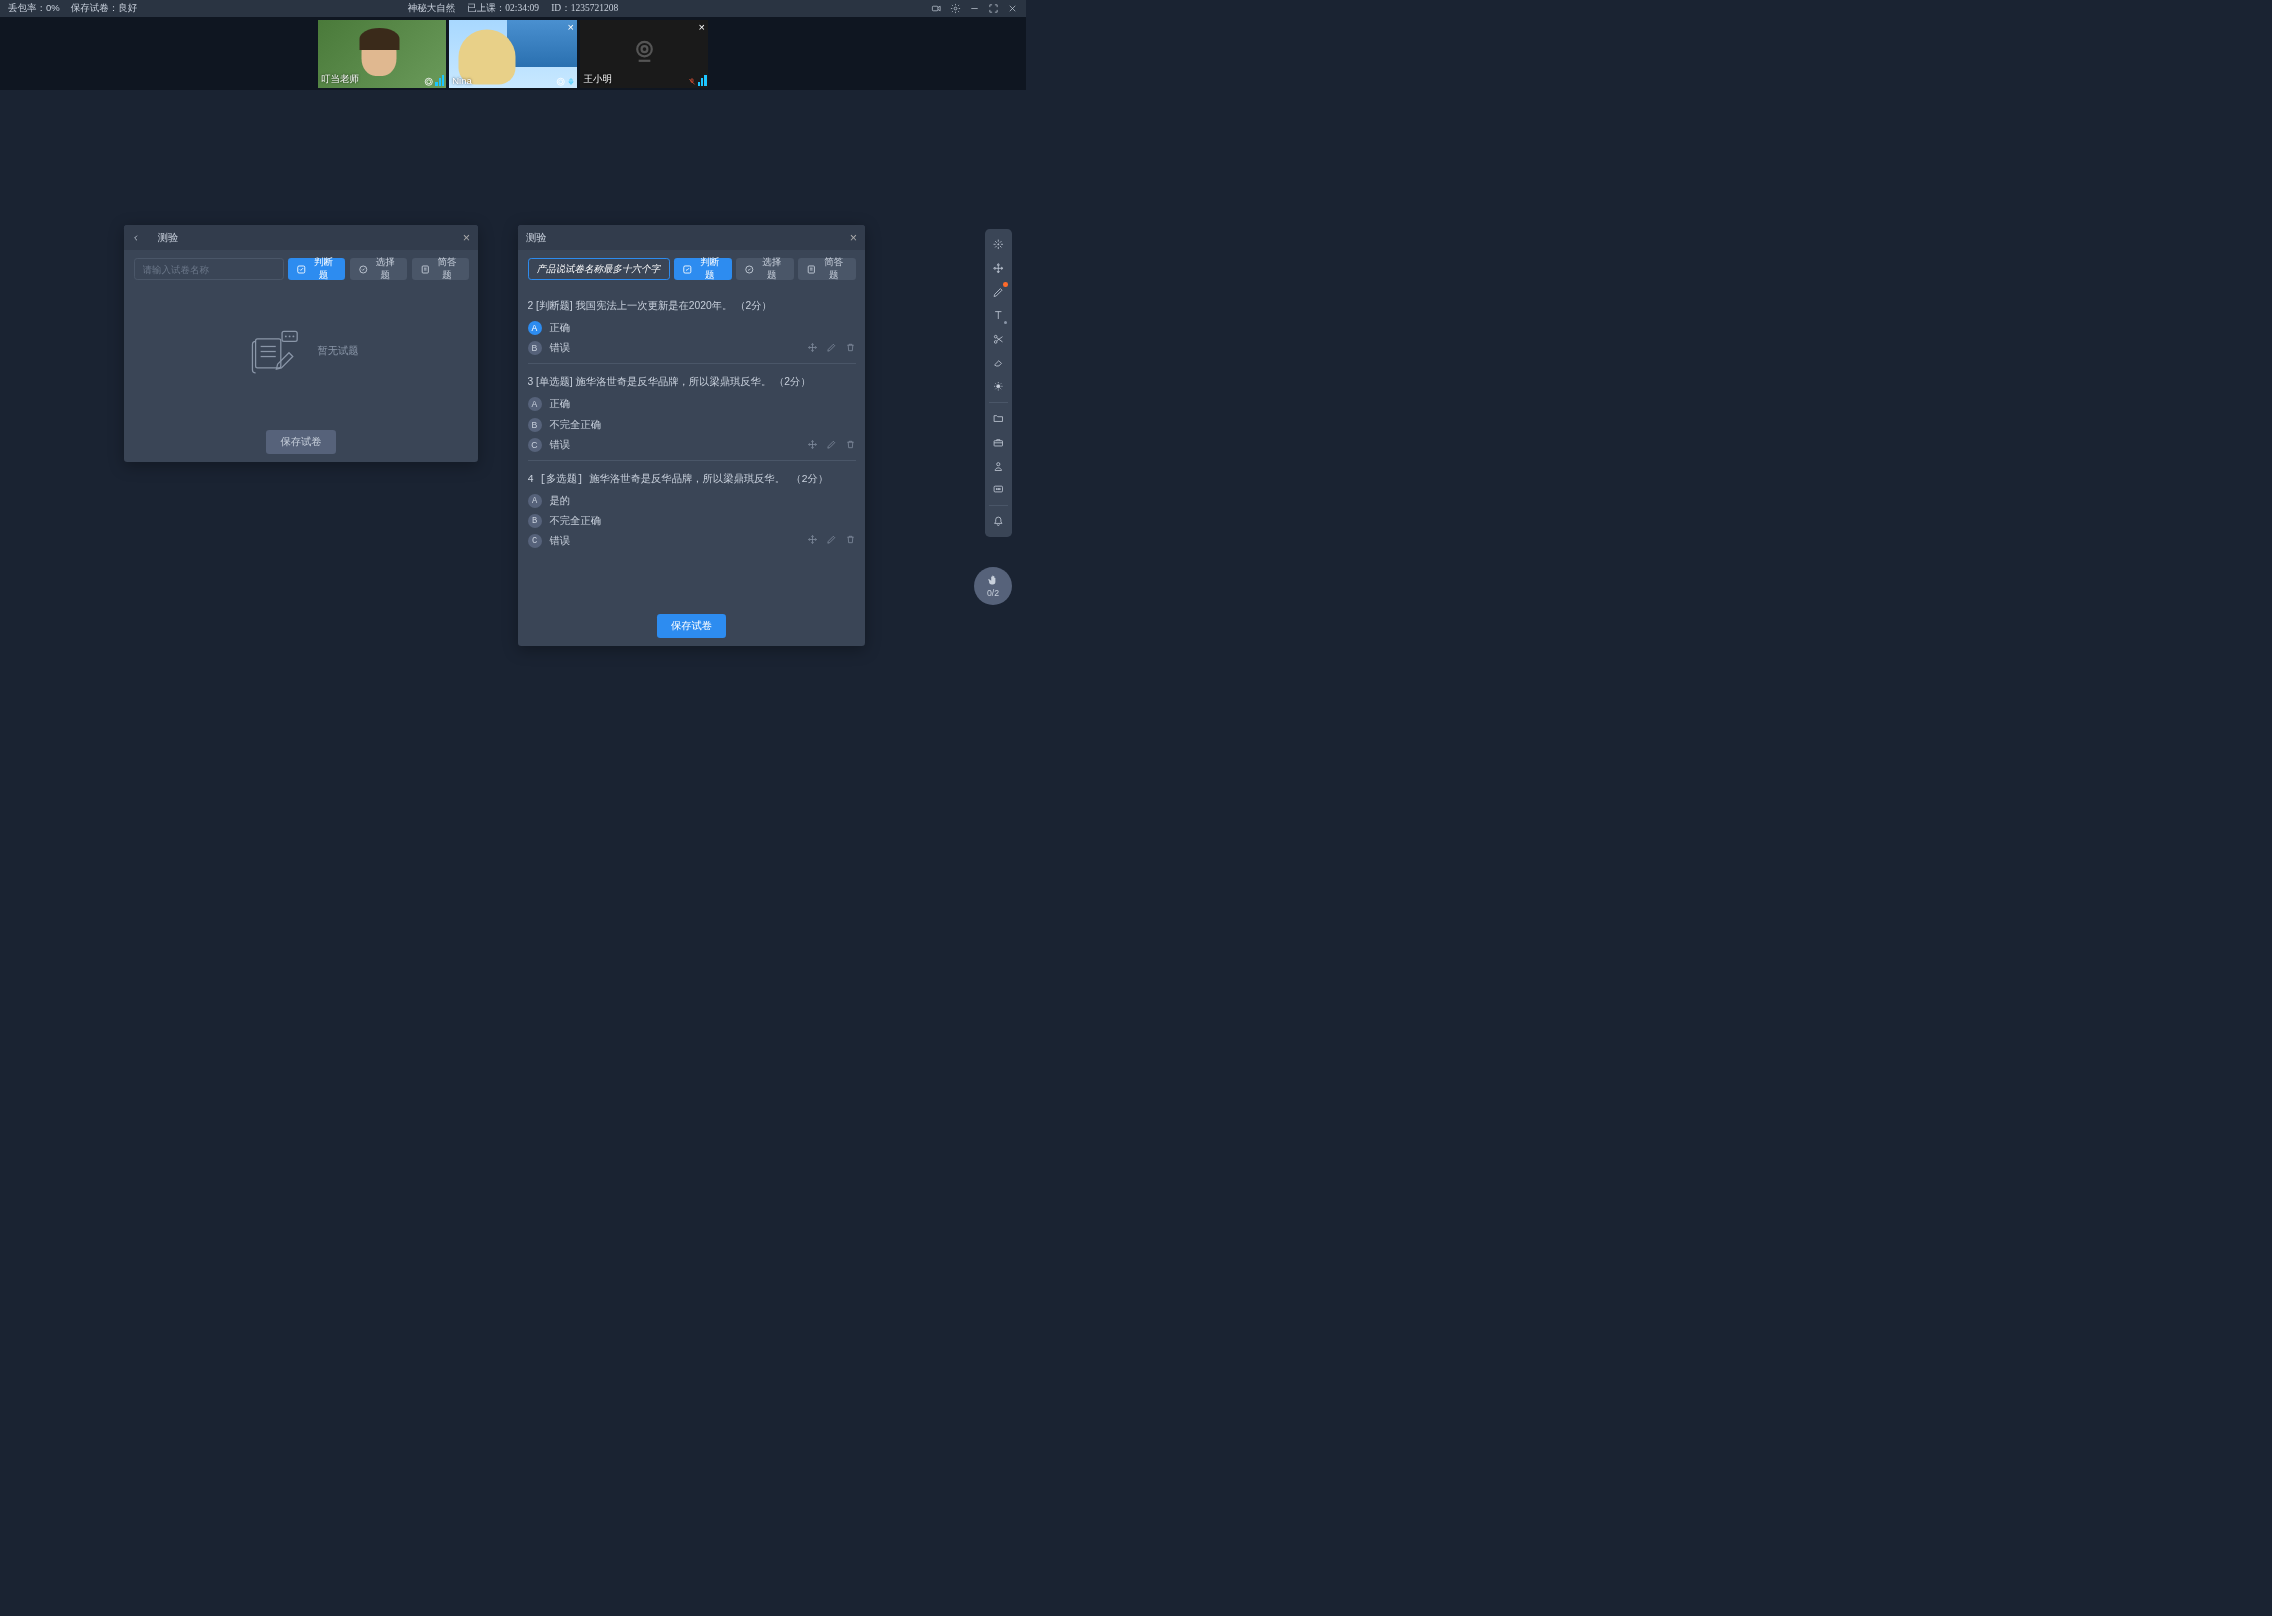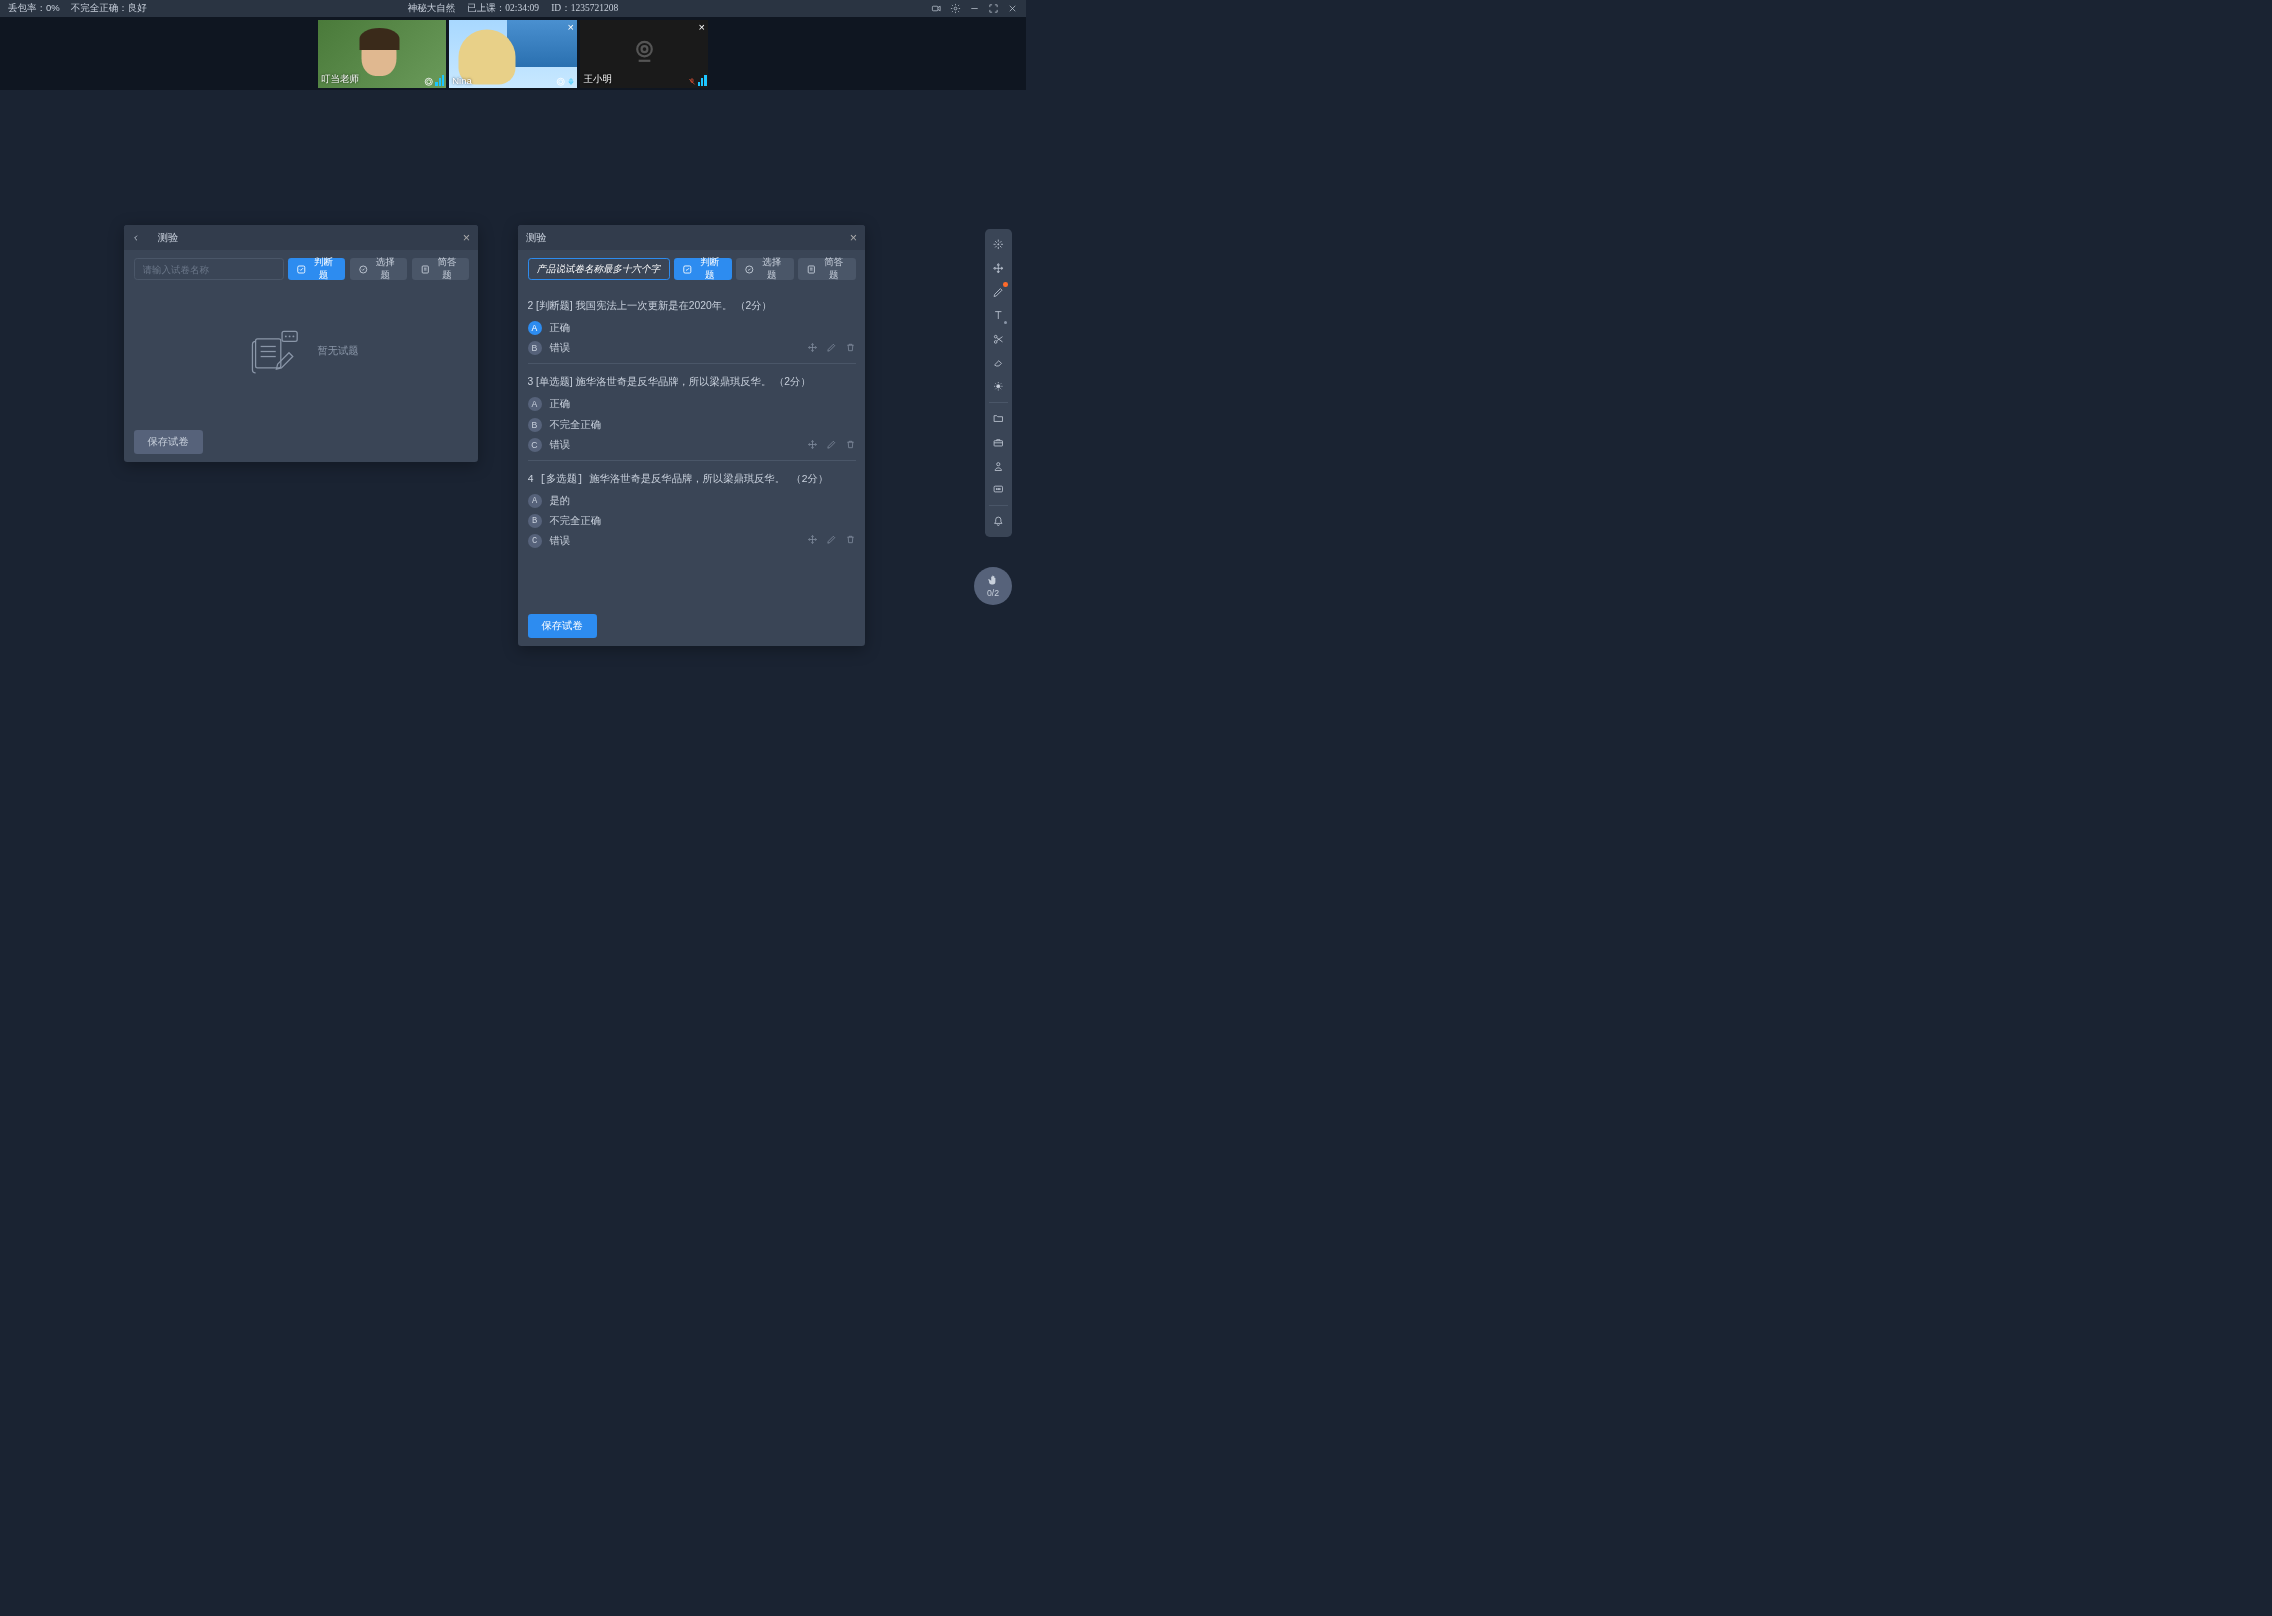--- a/index.html
+++ b/index.html
@@ -167,21 +167,21 @@
   justify-content: center;
   height: 126px;
   gap: 11px;
   color: #8a96a8;
 }
 .empty-icon { width: 63px; height: 63px; }
 
 .panel-footer {
   padding: 8px 9.5px;
   display: flex;
-  justify-content: flex-start;
+  justify-content: center;
 }
 .footer-btn {
   height: 24px;
   padding: 0 14px;
   border: none;
   border-radius: 3.2px;
   font-size: 10.3px;
   cursor: pointer;
 }
 .footer-btn.disabled { background: #56627a; color: #c8d0dc; }
@@ -273,21 +273,21 @@
   gap: 0.8px;
 }
 .hand-fab svg { width: 12.6px; height: 12.6px; fill: #c8d0dc; }
 </style>
 </head>
 <body>
 
 <div class="status-bar">
   <div class="status-left">
     <span><span>丢包率：</span><span>0%</span></span>
-    <span><span>不完全正确：</span><span>良好</span></span>
+    <span><span>保存试卷：</span><span>良好</span></span>
   </div>
   <div class="status-center">
     <span>神秘大自然</span>
     <span><span>已上课：</span><span>02:34:09</span></span>
     <span><span>ID：</span><span>1235721208</span></span>
   </div>
   <div class="status-right">
     <span class="status-icon">
         <svg viewBox="0 0 24 24">
           <rect x="3" y="7" width="12" height="10" rx="2"></rect>

